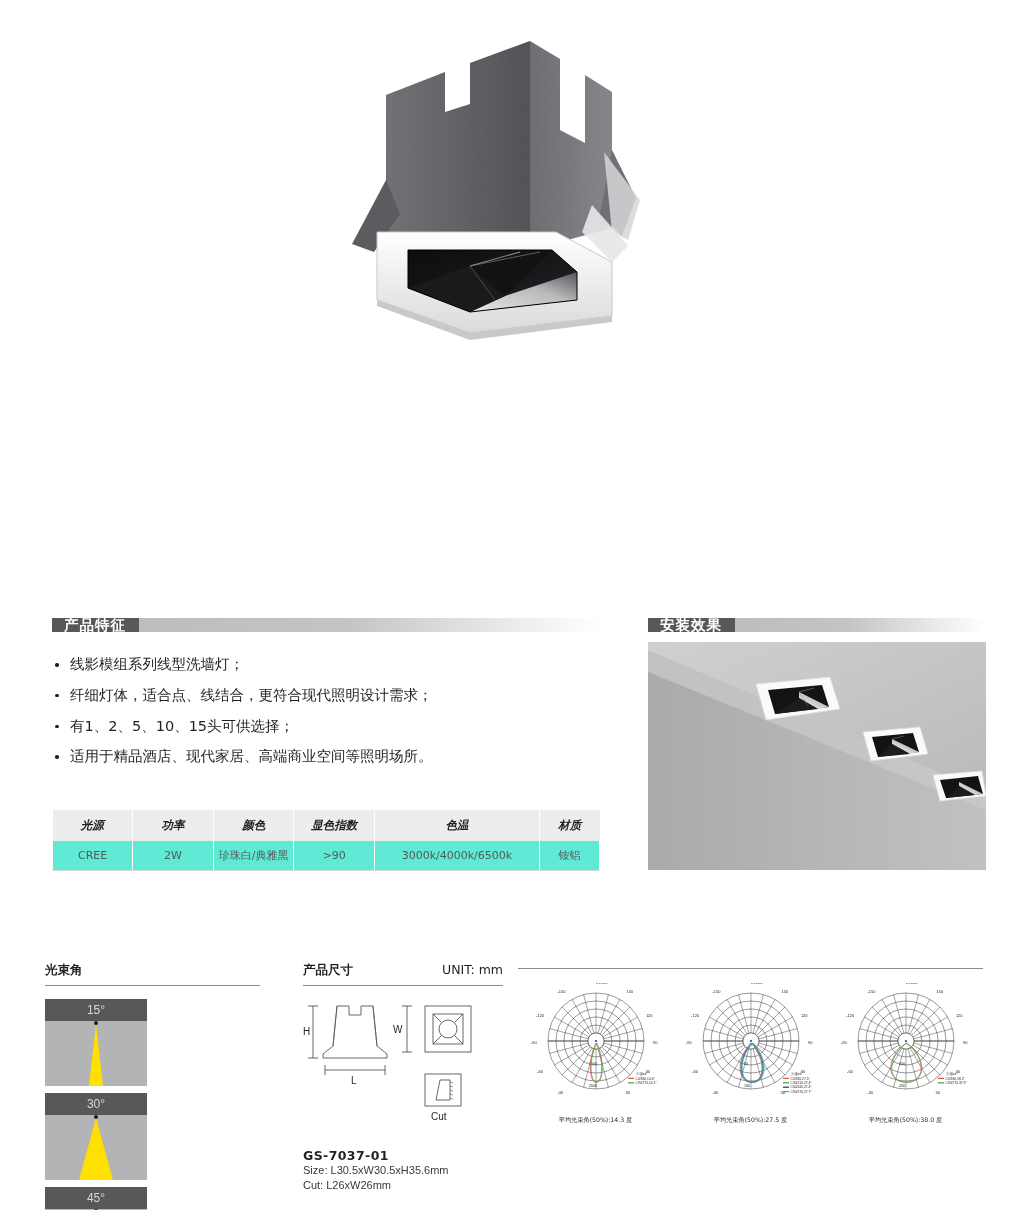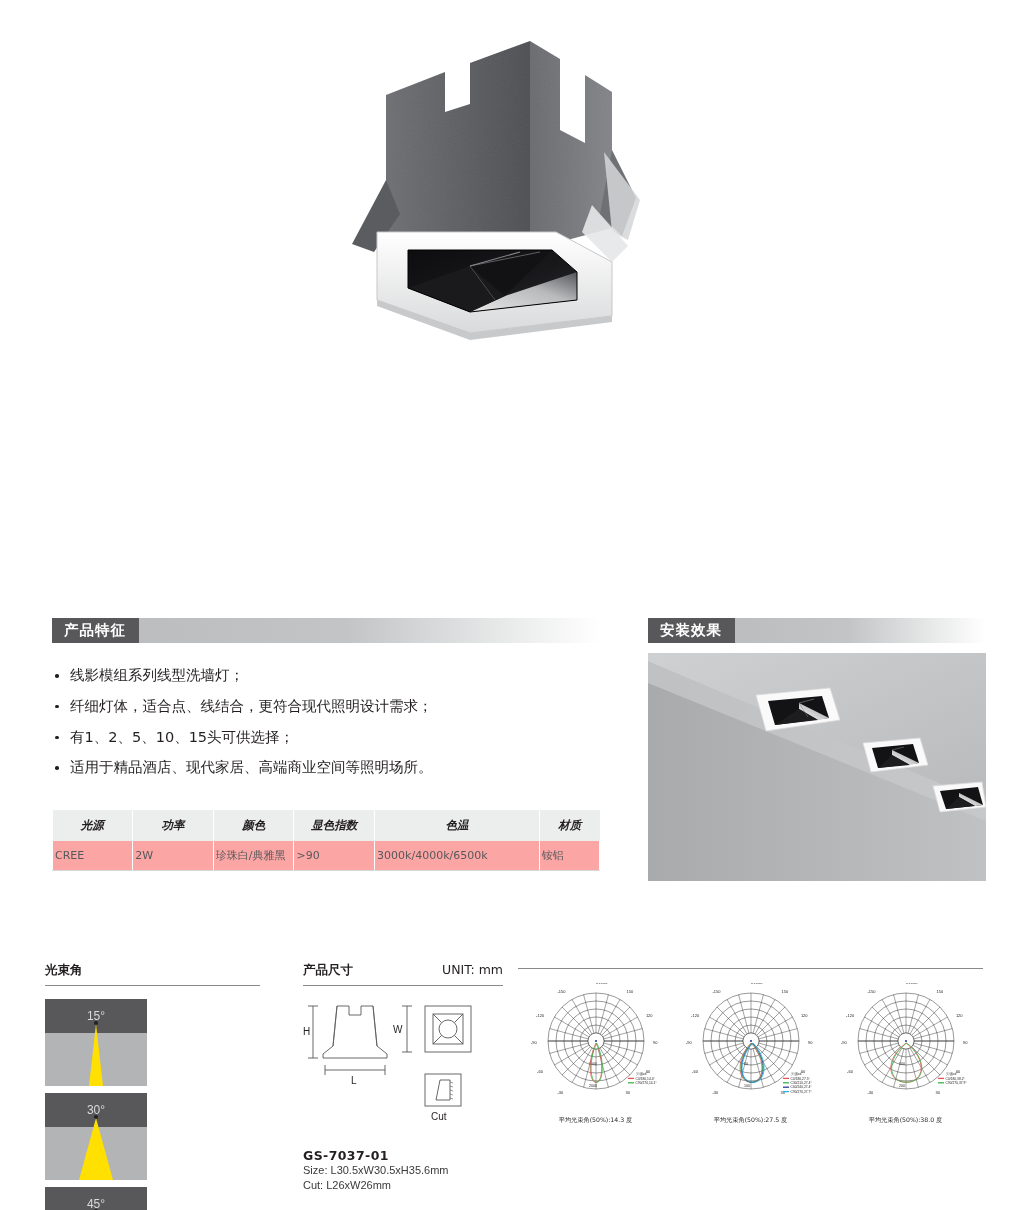--- a/index.html
+++ b/index.html
@@ -8,21 +8,21 @@
     font-family:"Liberation Sans","DejaVu Sans",sans-serif;
     color:#231f20;
   }
   .abs{position:absolute;}
 
   
   #hero{left:0;top:0;width:1027px;height:590px;}
   #hero svg{display:block;}
 
   
-  .sec-head{height:25px;display:flex;align-items:stretch;}
+  .sec-head{height:14px;display:flex;align-items:stretch;}
   .sec-head .tag{
     background:#58585a;color:#fff;font-size:14.5px;font-weight:bold;
     display:flex;align-items:center;padding:0 13px 0 12px;letter-spacing:1px;
     font-family:"DejaVu Sans","Liberation Sans",sans-serif;
   }
   .sec-head .bar{
     flex:1;background:linear-gradient(to right,#bcbdbf 0%,#c3c4c6 45%,#e9eaea 80%,#ffffff 100%);
   }
 
   
@@ -41,22 +41,22 @@
   
   #params{left:52px;top:793px;width:548px;}
   table.spec{border-collapse:collapse;width:548px;margin-top:16px;font-size:11.5px;}
   table.spec th{
     background:#eceded;color:#231f20;font-weight:bold;font-size:11.5px;
     padding:8px 2px;text-align:center;border:1px solid #fff;border-bottom:none;
     font-family:"DejaVu Sans","Liberation Sans",sans-serif;
     font-style:italic;
   }
   table.spec td{
-    color:#58585a;font-size:11px;padding:7px 2px;text-align:left;
-    background:#fca5a5;border-bottom:1px solid #d7d8d9;border-left:1px solid #fff;border-right:1px solid #fff;
+    color:#58585a;font-size:11px;padding:7px 2px;text-align:center;
+    background:#5eead4;border-bottom:1px solid #d7d8d9;border-left:1px solid #fff;border-right:1px solid #fff;
     font-family:"DejaVu Sans","Liberation Sans",sans-serif;
   }
   table.spec tr.hdr th:first-child{border-left:none;}
   table.spec tr.hdr th:last-child{border-right:none;}
 
   
   #install{left:648px;top:618px;width:338px;}
   #install-img{margin-top:10px;width:338px;height:228px;display:block;}
 
   
@@ -66,21 +66,21 @@
   }
   .rule{height:1px;background:#898a8c;margin-top:6px;}
 
   #beam{left:45px;top:962px;width:215px;}
   .beam-grid{margin-top:13px;width:215px;}
   .beam-cell{
     width:102px;height:87px;display:inline-block;margin:0 7px 7px 0;vertical-align:top;
     position:relative;background:#b3b4b6;overflow:hidden;
   }
   .beam-cell .cap{
-    height:34px;background:#58585a;color:#d8d9da;font-size:12px;
+    height:22px;background:#58585a;color:#d8d9da;font-size:12px;
     display:flex;align-items:center;justify-content:center;
     font-family:"Liberation Sans",sans-serif;
   }
   .beam-cell svg{position:absolute;left:0;top:22px;}
 
   #dims{left:303px;top:962px;width:200px;}
   #dims .unit{float:right;font-size:12.5px;font-weight:normal;color:#231f20;}
   #dim-art{margin-top:12px;}
   .model{margin-top:6px;}
   .model .m-name{

